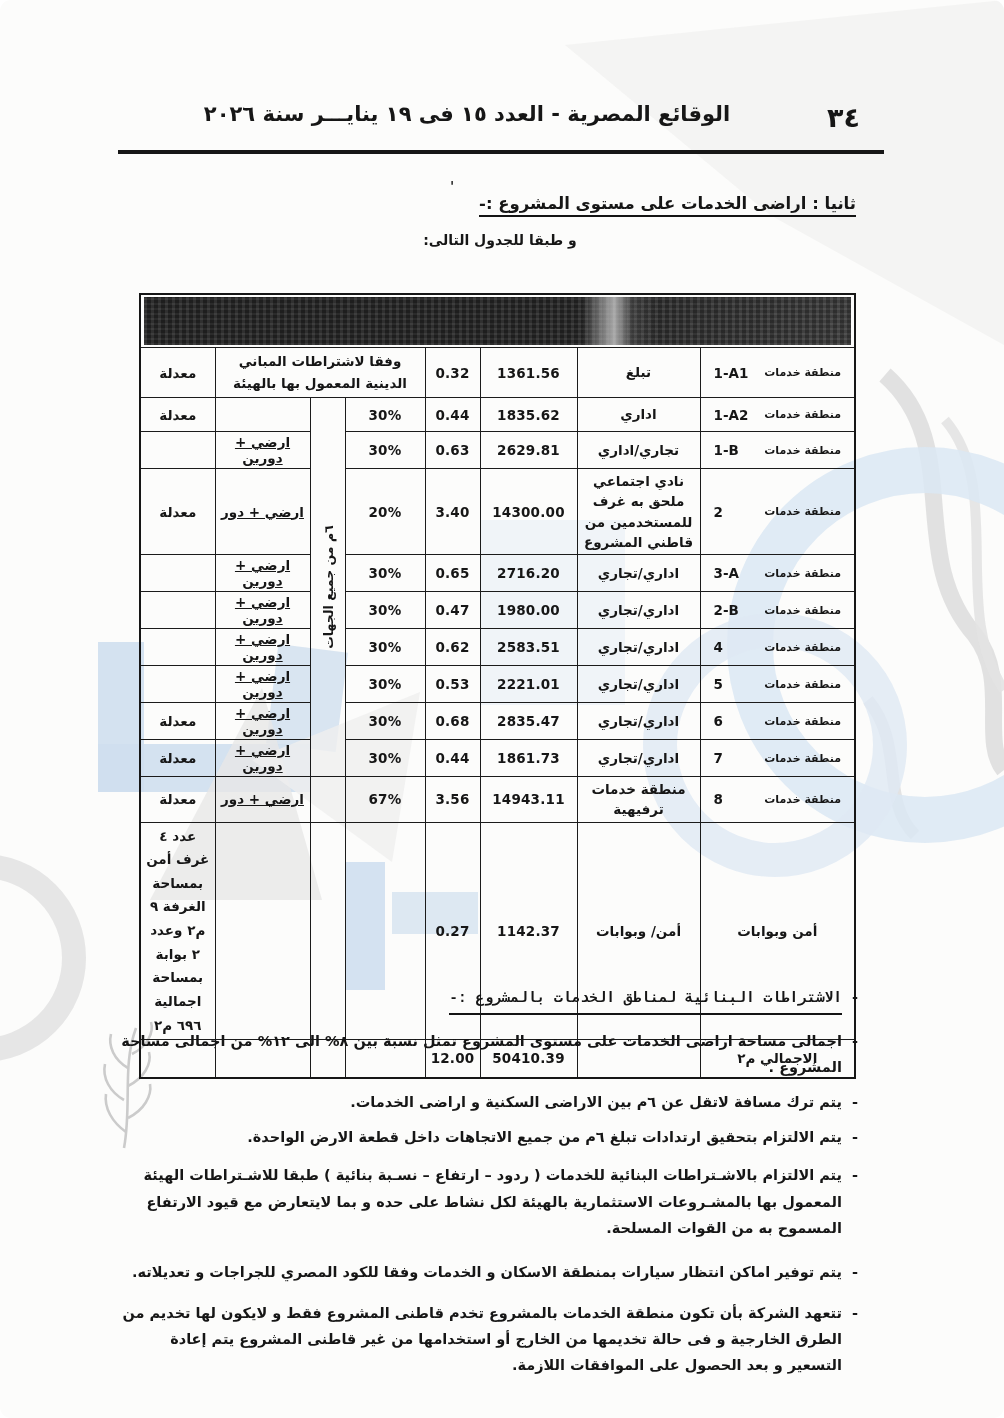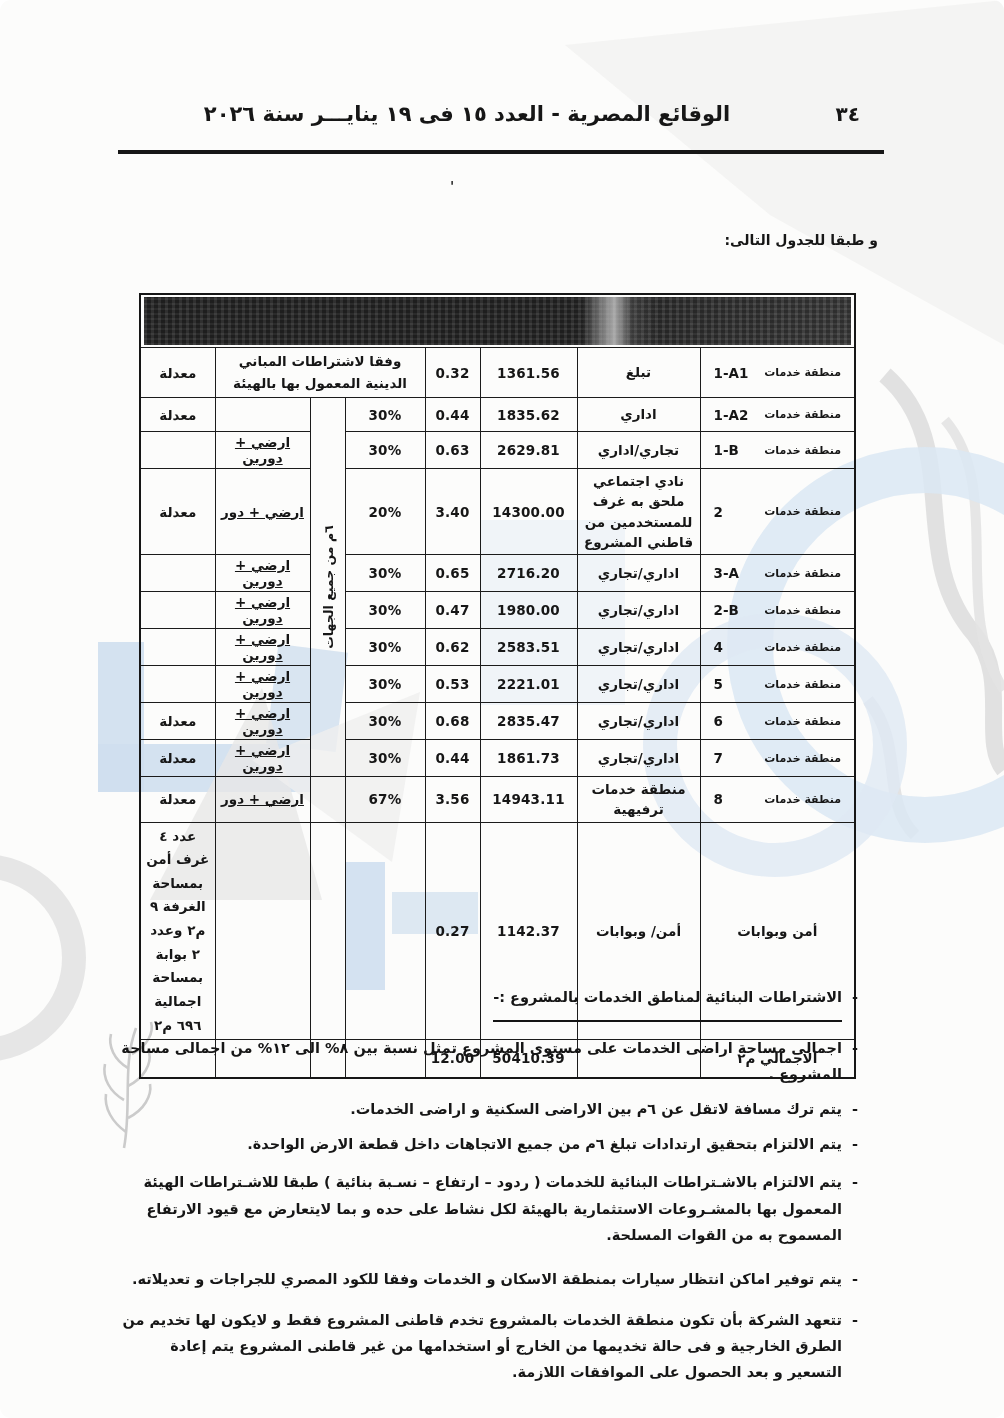--- a/index.html
+++ b/index.html
@@ -3,30 +3,30 @@
 <meta charset="utf-8">
 <style>
   html,body{margin:0;padding:0;background:#ffffff;}
   .page{position:relative;width:1004px;height:1418px;background:#fcfcfb;overflow:hidden;
         font-family:"DejaVu Sans","Liberation Sans",sans-serif;color:#161616;border-radius:11px;}
   .wm-layer{position:absolute;inset:0;z-index:0;}
   .content{position:absolute;inset:0;z-index:1;}
 
   
   .header-row{position:absolute;top:102px;left:120px;right:120px;height:34px;}
-  .pg-num{position:absolute;right:24px;top:0;font-size:20px;font-weight:700;}
+  .pg-num{position:absolute;right:24px;top:0;font-size:27px;font-weight:700;}
   .hdr-title{position:absolute;left:0;right:70px;text-align:center;font-size:21px;font-weight:700;letter-spacing:.5px;}
   .rule{position:absolute;top:150px;left:118px;right:120px;border-top:4px solid #171717;}
   .stray{position:absolute;top:178px;left:450px;font-size:14px;font-weight:700;color:#333;}
 
   
   .sec-title{position:absolute;top:194px;right:148px;font-size:16.5px;font-weight:700;}
   .sec-title span{display:inline-block;border-bottom:2.5px solid #141414;padding-bottom:2px;}
   .intro{position:absolute;top:227px;right:126px;left:122px;font-size:14px;font-weight:700;line-height:1.85;text-align:right;}
-  .intro .l2{text-align:right;margin-top:1px;}
+  .intro .l2{text-align:center;margin-top:1px;}
 
   
   .tbl-wrap{position:absolute;top:293px;right:148px;}
   table.svc{border-collapse:collapse;table-layout:fixed;width:717px;direction:rtl;border:2.5px solid #161616;}
   table.svc td{border:1.6px solid #1b1b1b;text-align:center;vertical-align:middle;
                font-weight:700;font-size:13.5px;padding:2px 3px;background:transparent;}
   td.band-td{padding:0;border-bottom:2px solid #111;}
   .band{height:48px;width:100%;
     background:
       linear-gradient(90deg,rgba(80,80,80,0) 0 62%,rgba(200,200,200,.8) 66.5%,rgba(130,130,130,.25) 69%,rgba(80,80,80,0) 72.5%),
@@ -50,21 +50,21 @@
   
   .wm-url{position:absolute;top:926px;left:278px;z-index:2;font-size:43px;font-weight:800;
           letter-spacing:1px;color:rgba(122,142,172,.82);font-family:"DejaVu Sans","Liberation Sans",sans-serif;}
 
   
   .conds{position:absolute;top:984px;right:146px;left:118px;font-size:14.5px;font-weight:700;text-align:right;}
   .cond{display:flex;flex-direction:row;gap:10px;margin-bottom:9px;line-height:1.8;}
   .cond .dash{flex:0 0 auto;font-weight:800;}
   .cond .txt{flex:1 1 auto;}
   .cond.head{margin-bottom:13px;}
-  .cond.head .txt span{display:inline-block;border-bottom:2.5px solid #141414;padding-bottom:10px;}
+  .cond.head .txt span{display:inline-block;border-bottom:2.5px solid #141414;padding-bottom:2px;font-family:Liberation Mono, monospace;}
   .cond.sp1{margin-bottom:12px;}
   .cond.sp2{margin-bottom:18px;}
   .cond.sp3{margin-bottom:15px;}
 </style>
 </head>
 <body>
 
 <div class="page">
 
   <div class="wm-layer">
@@ -104,20 +104,21 @@
 
   <div class="content">
 
     <div class="header-row">
       <div class="hdr-title">الوقائع المصرية - العدد ١٥ فى ١٩ ينايـــر سنة ٢٠٢٦</div>
       <div class="pg-num">٣٤</div>
     </div>
     <div class="rule"></div>
     <div class="stray">'</div>
 
+    <div class="sec-title"><span>ثانيا : اراضى الخدمات على مستوى المشروع :-</span></div>
 
     <div class="intro">
       <div class="l2">و طبقا للجدول التالى:</div>
     </div>
 
     <div class="tbl-wrap">
       <table class="svc">
         <colgroup>
           <col style="width:155px">
             <col style="width:123px">

